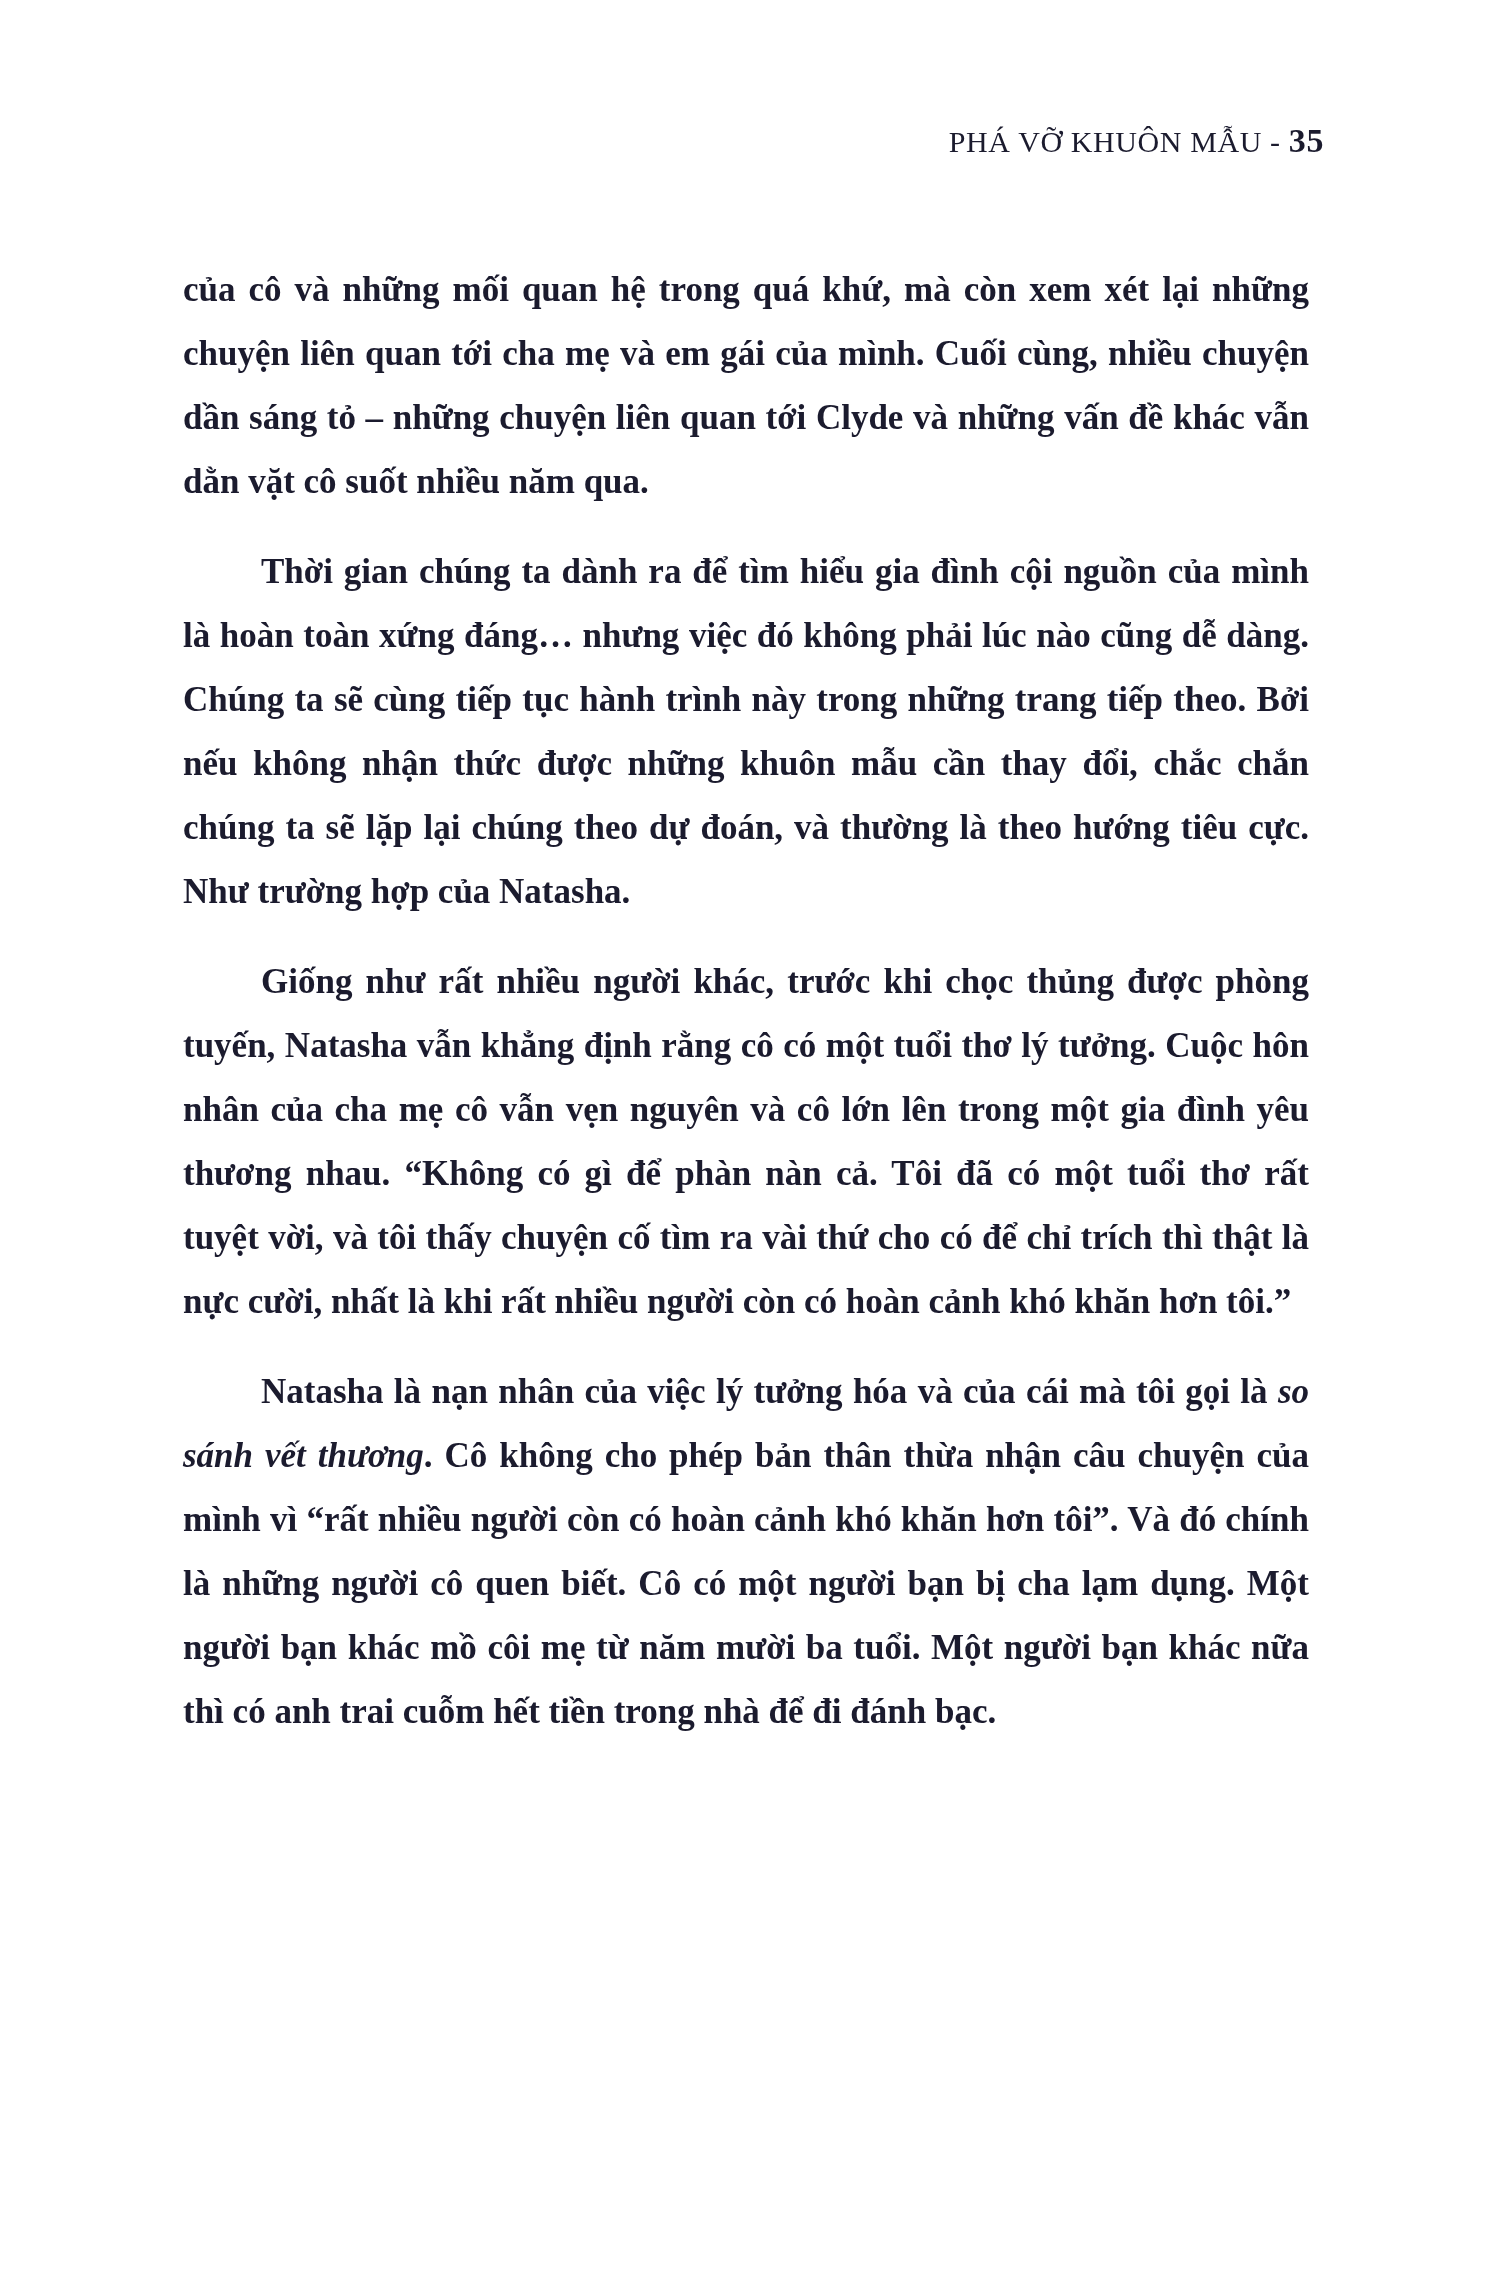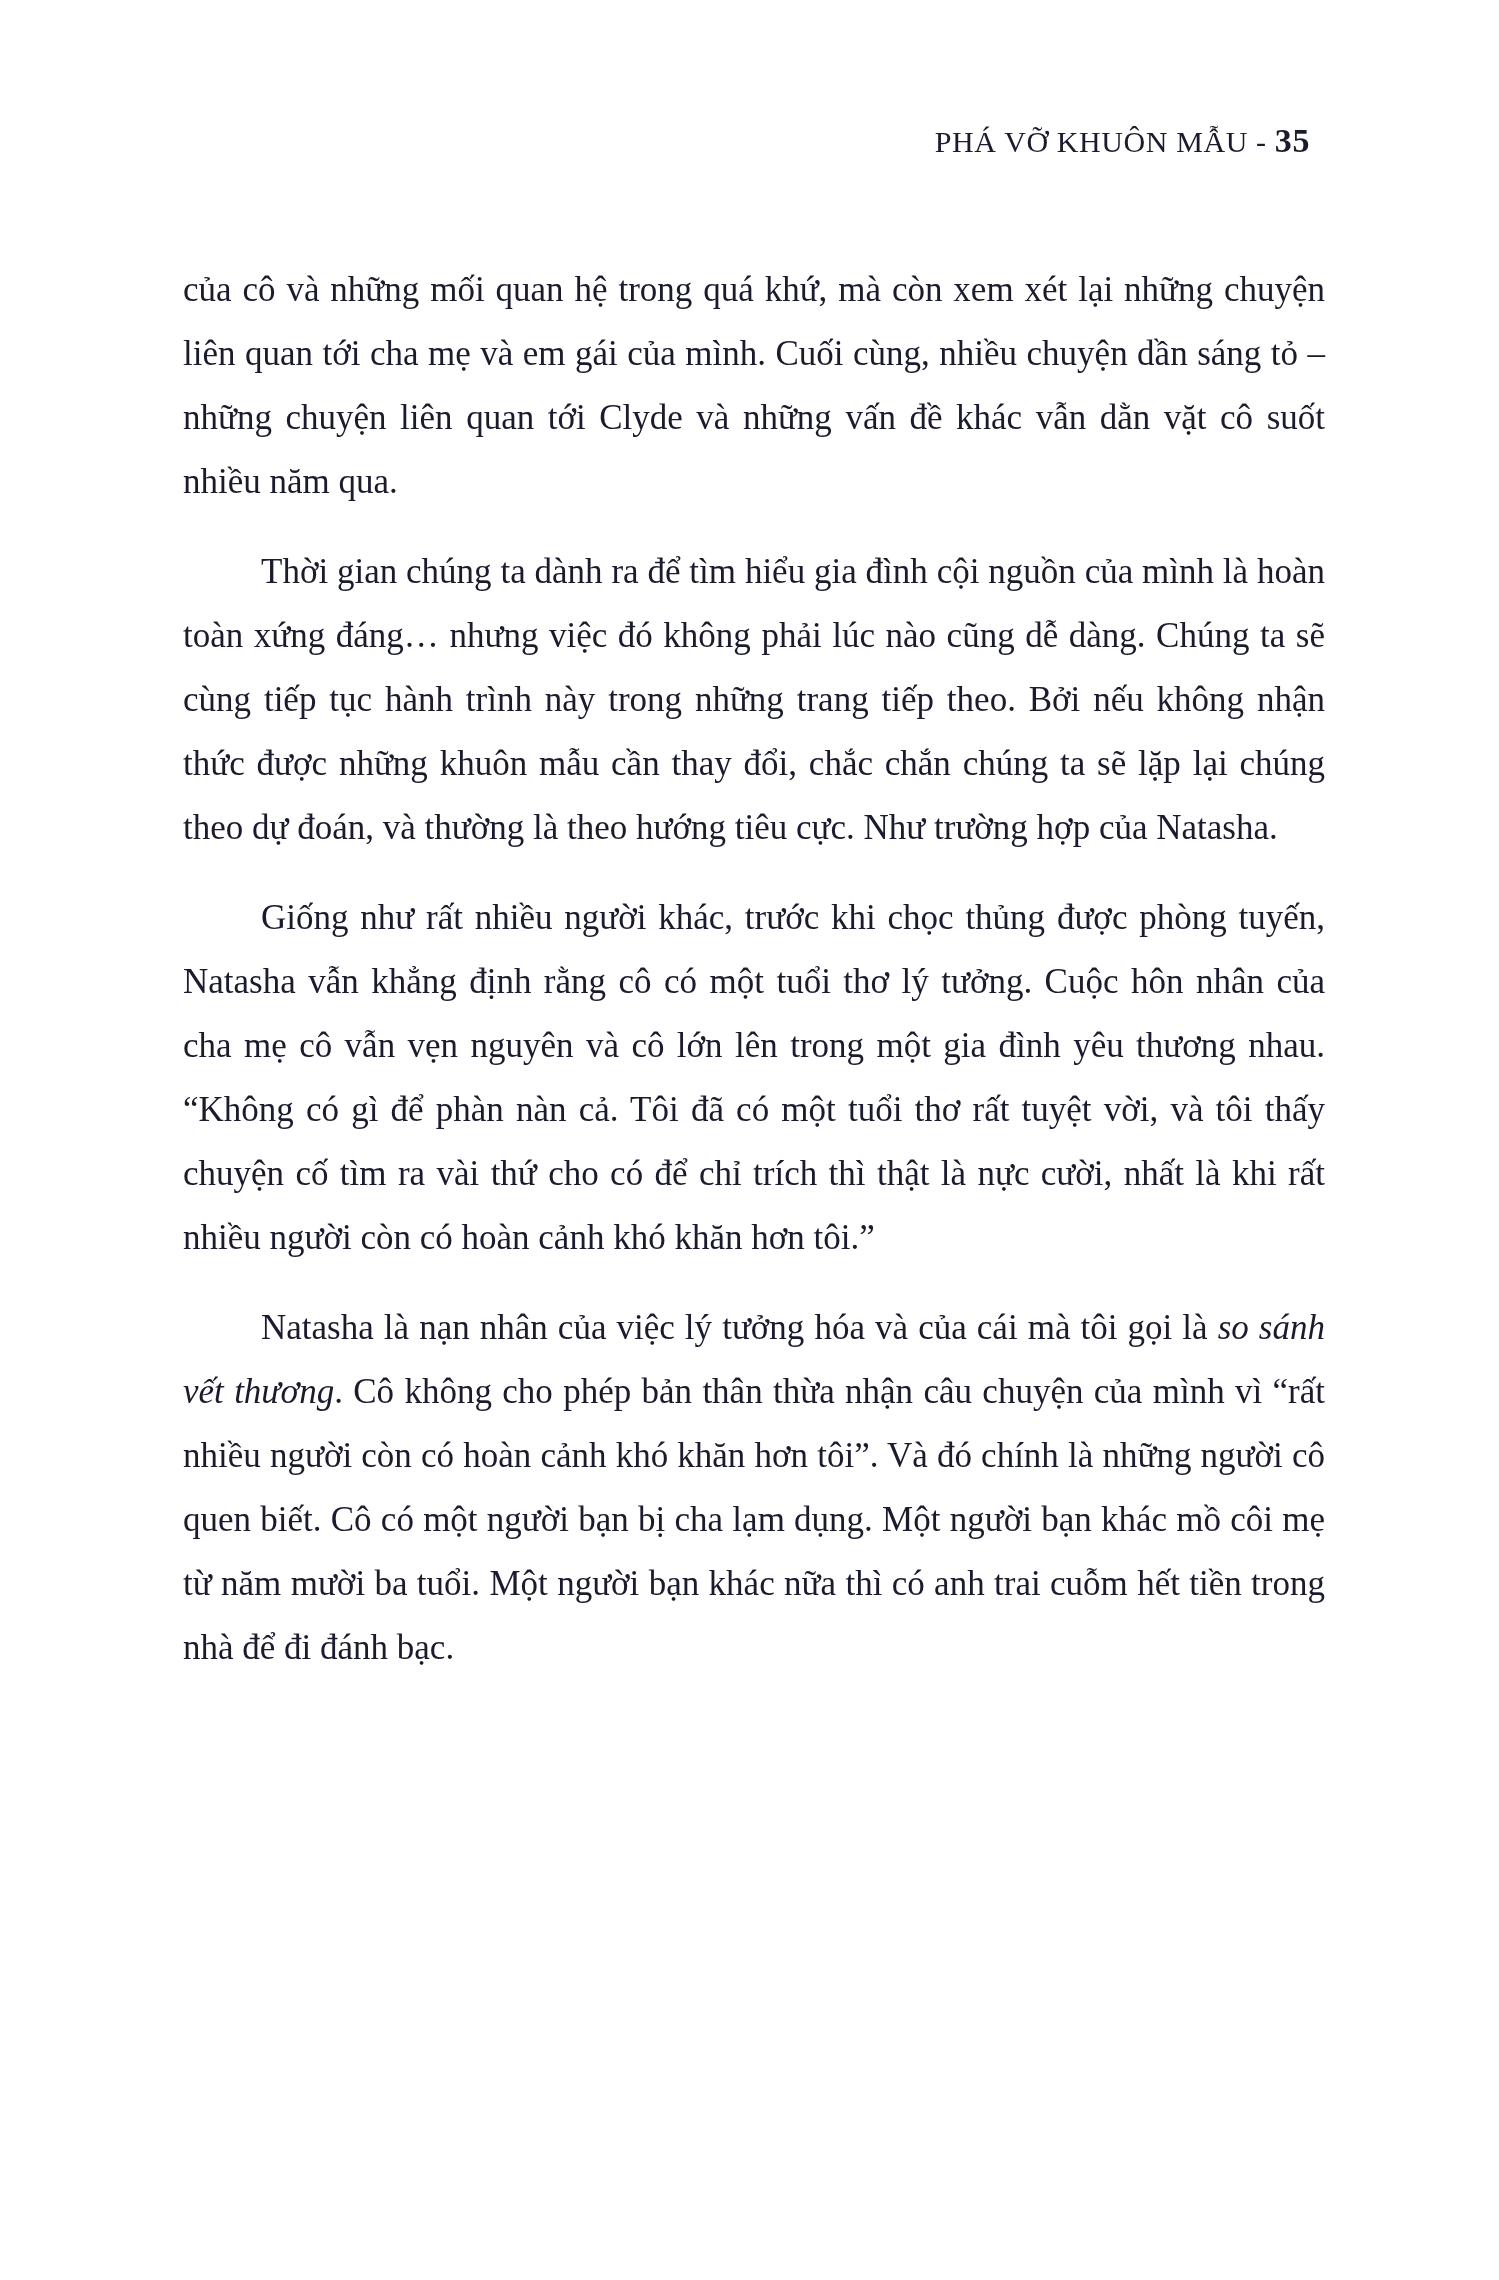--- a/index.html
+++ b/index.html
@@ -12,21 +12,21 @@
     width: 1499px;
     height: 2280px;
     background: #ffffff;
     font-family: "Liberation Serif", serif;
     color: #1b1b2e;
     overflow: hidden;
   }
   .running-header {
     position: absolute;
     top: 122px;
-    left: 168px;
+    left: 182px;
     width: 1142px;
     text-align: right;
     font-size: 30px;
     letter-spacing: 0.6px;
     white-space: pre;
   }
   .running-header .page-number {
     font-weight: bold;
     font-size: 34px;
   }
@@ -34,21 +34,22 @@
     position: absolute;
     top: 258px;
     left: 183px;
     width: 1142px;
     font-size: 35px;
     line-height: 64px;
     text-align: justify;
     text-justify: inter-word;
   }
   .para {
-    margin: 0 0 26px 0;
+    margin: 0 16px 26px 0;
+    font-weight: bold;
   }
   .para.indent {
     text-indent: 78px;
   }
   .para em {
     font-style: italic;
   }
 </style>
 </head>
 <body>

